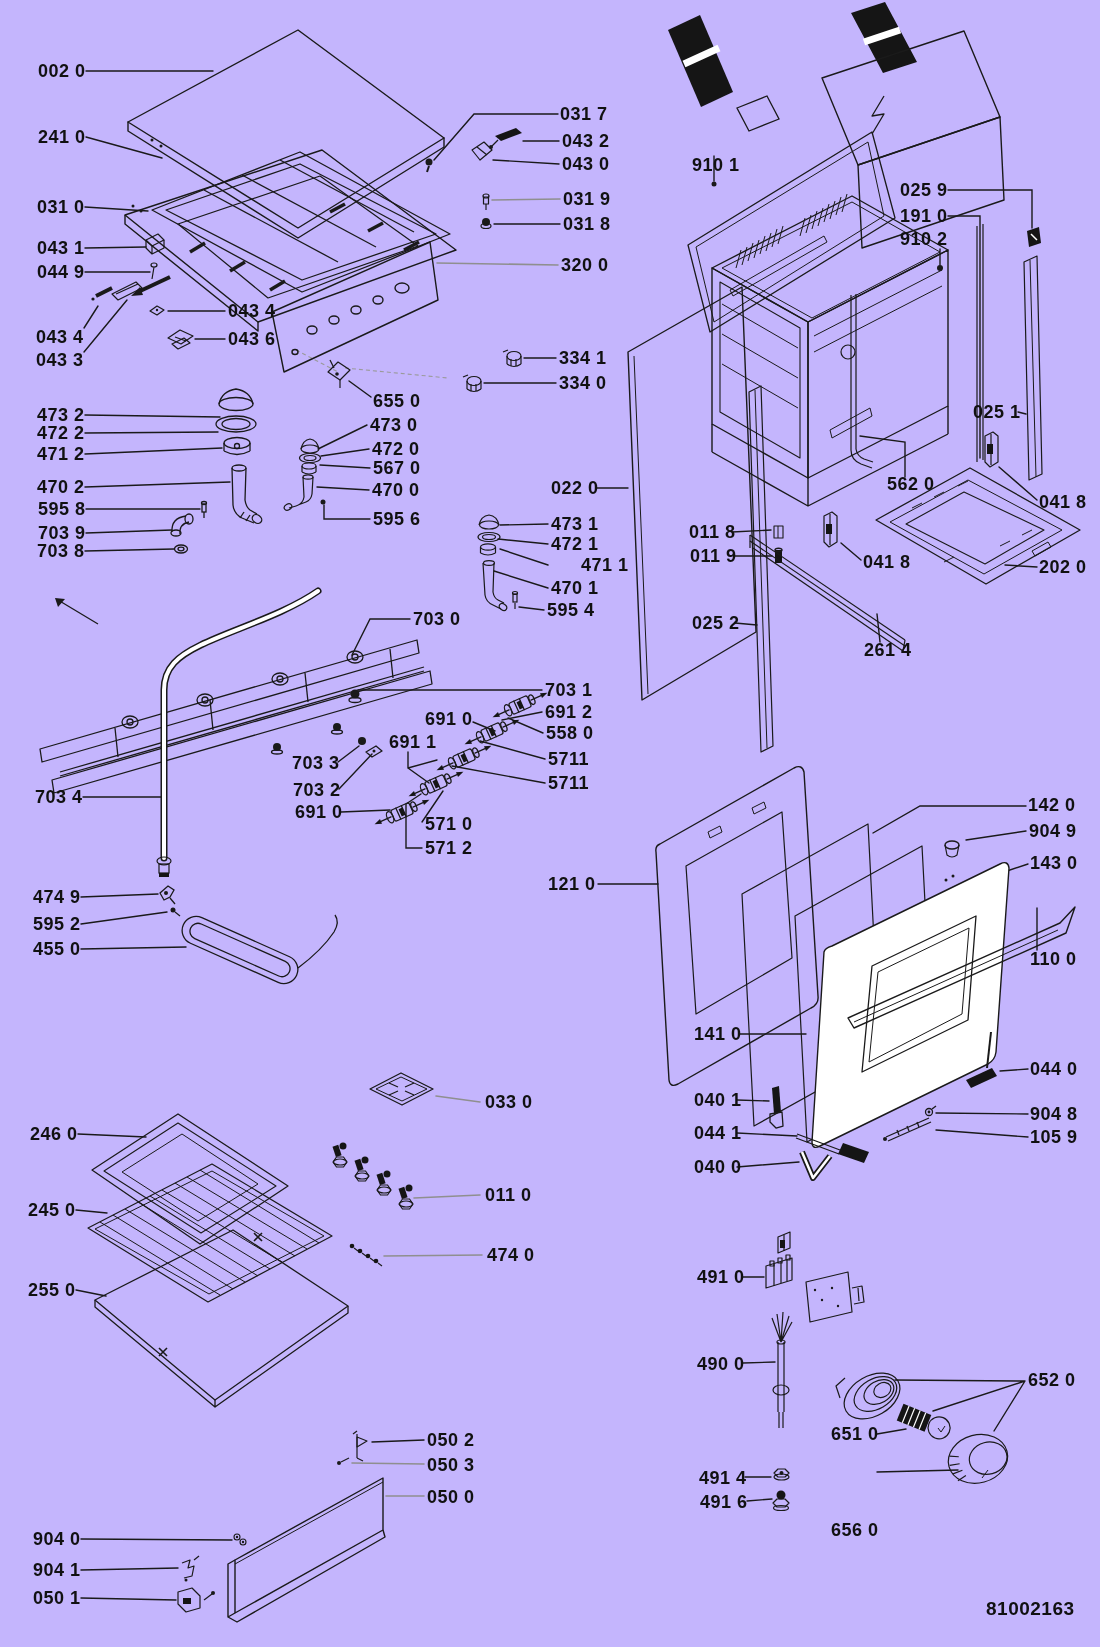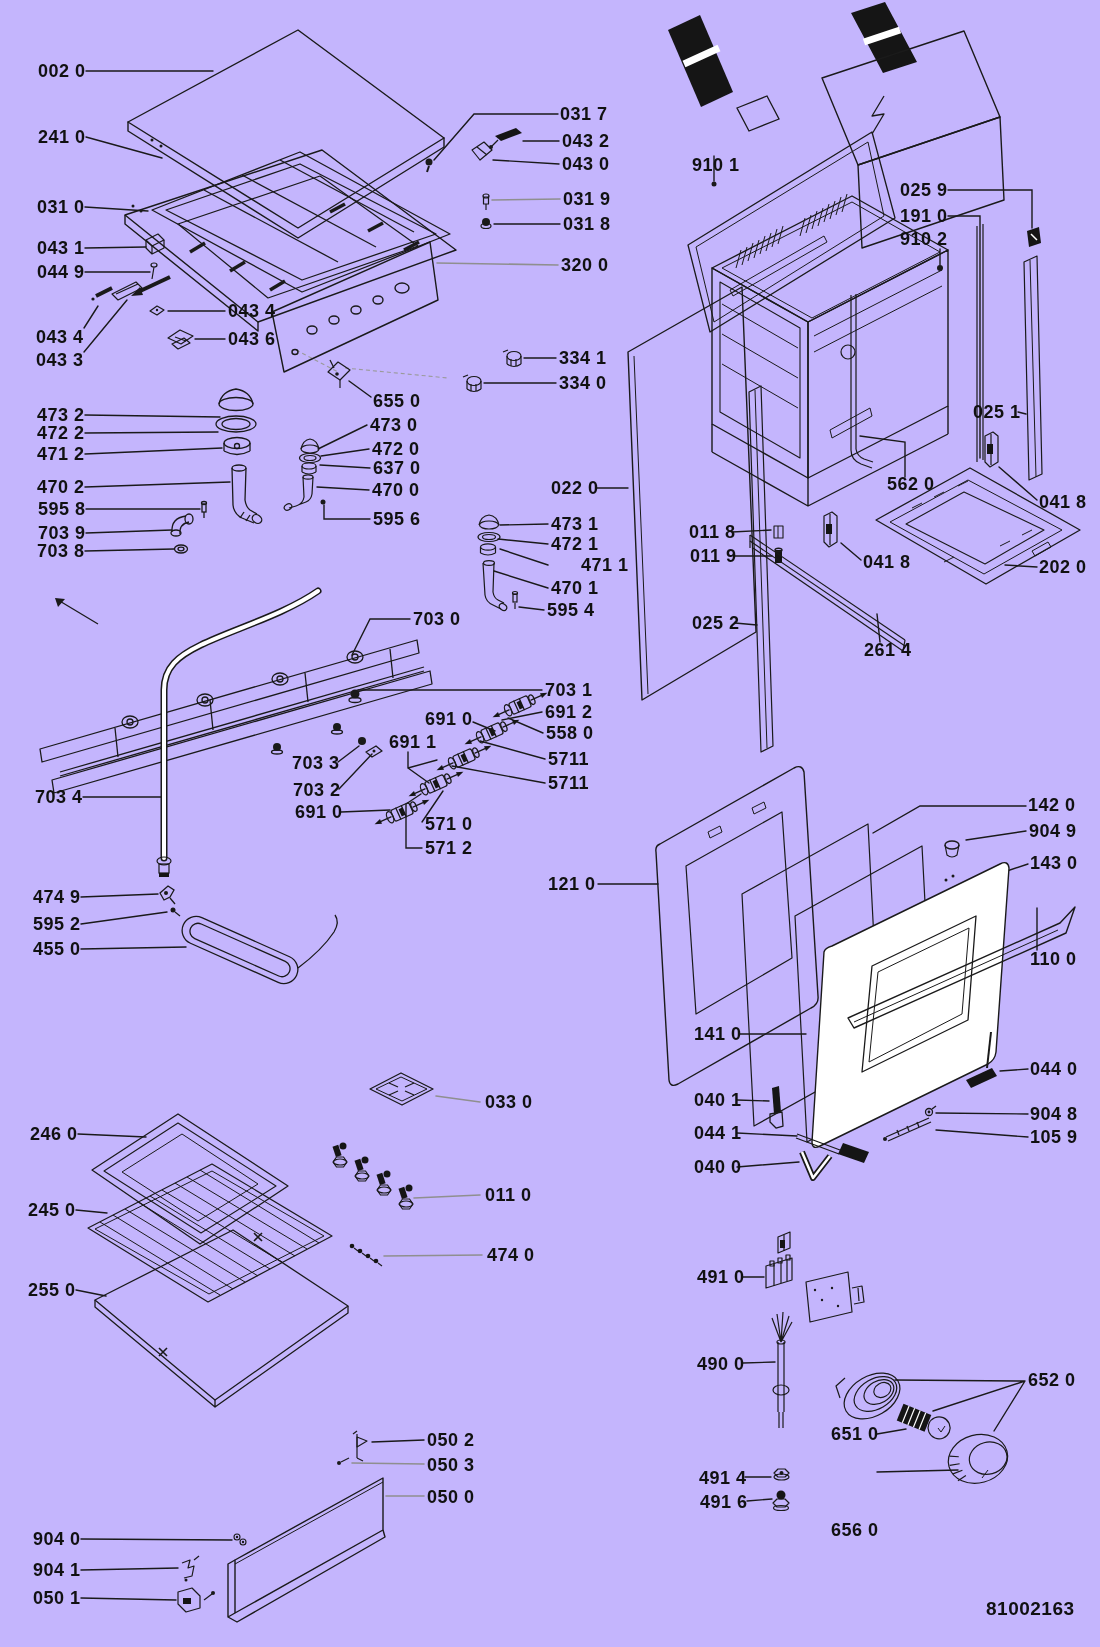--- a/index.html
+++ b/index.html
@@ -674,21 +674,21 @@
       <div class="part-label" style="left: 28px; top: 1199px;">245 0</div>
       <div class="part-label" style="left: 28px; top: 1279px;">255 0</div>
       <div class="part-label" style="left: 33px; top: 1528px;">904 0</div>
       <div class="part-label" style="left: 33px; top: 1559px;">904 1</div>
       <div class="part-label" style="left: 33px; top: 1587px;">050 1</div>
       <div class="part-label" style="left: 228px; top: 300px;">043 4</div>
       <div class="part-label" style="left: 228px; top: 328px;">043 6</div>
       <div class="part-label" style="left: 373px; top: 390px;">655 0</div>
       <div class="part-label" style="left: 370px; top: 414px;">473 0</div>
       <div class="part-label" style="left: 372px; top: 438px;">472 0</div>
-      <div class="part-label" style="left: 373px; top: 457px;">637 0</div>
+      <div class="part-label" style="left: 373px; top: 457px;">567 0</div>
       <div class="part-label" style="left: 372px; top: 479px;">470 0</div>
       <div class="part-label" style="left: 373px; top: 508px;">595 6</div>
       <div class="part-label" style="left: 413px; top: 608px;">703 0</div>
       <div class="part-label" style="left: 425px; top: 708px;">691 0</div>
       <div class="part-label" style="left: 389px; top: 731px;">691 1</div>
       <div class="part-label" style="left: 292px; top: 752px;">703 3</div>
       <div class="part-label" style="left: 293px; top: 779px;">703 2</div>
       <div class="part-label" style="left: 295px; top: 801px;">691 0</div>
       <div class="part-label" style="left: 425px; top: 813px;">571 0</div>
       <div class="part-label" style="left: 425px; top: 837px;">571 2</div>

